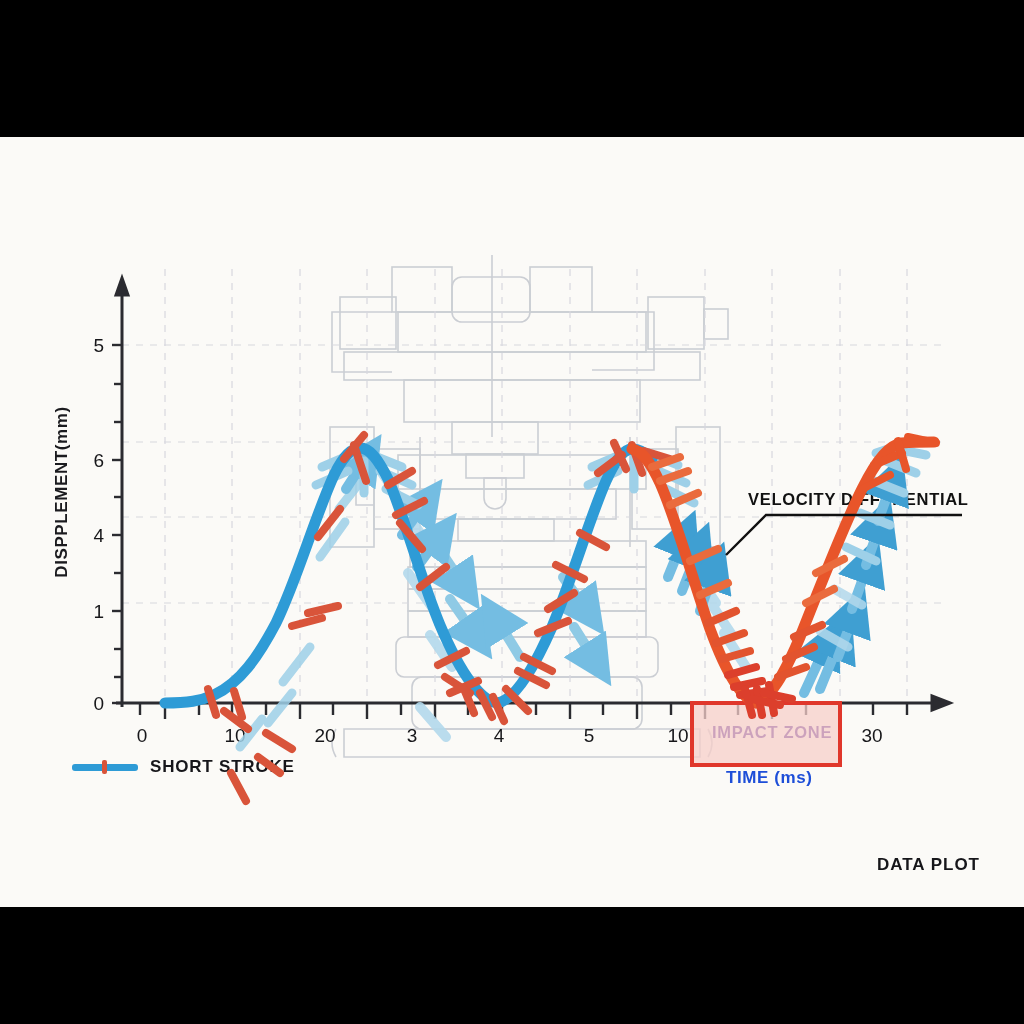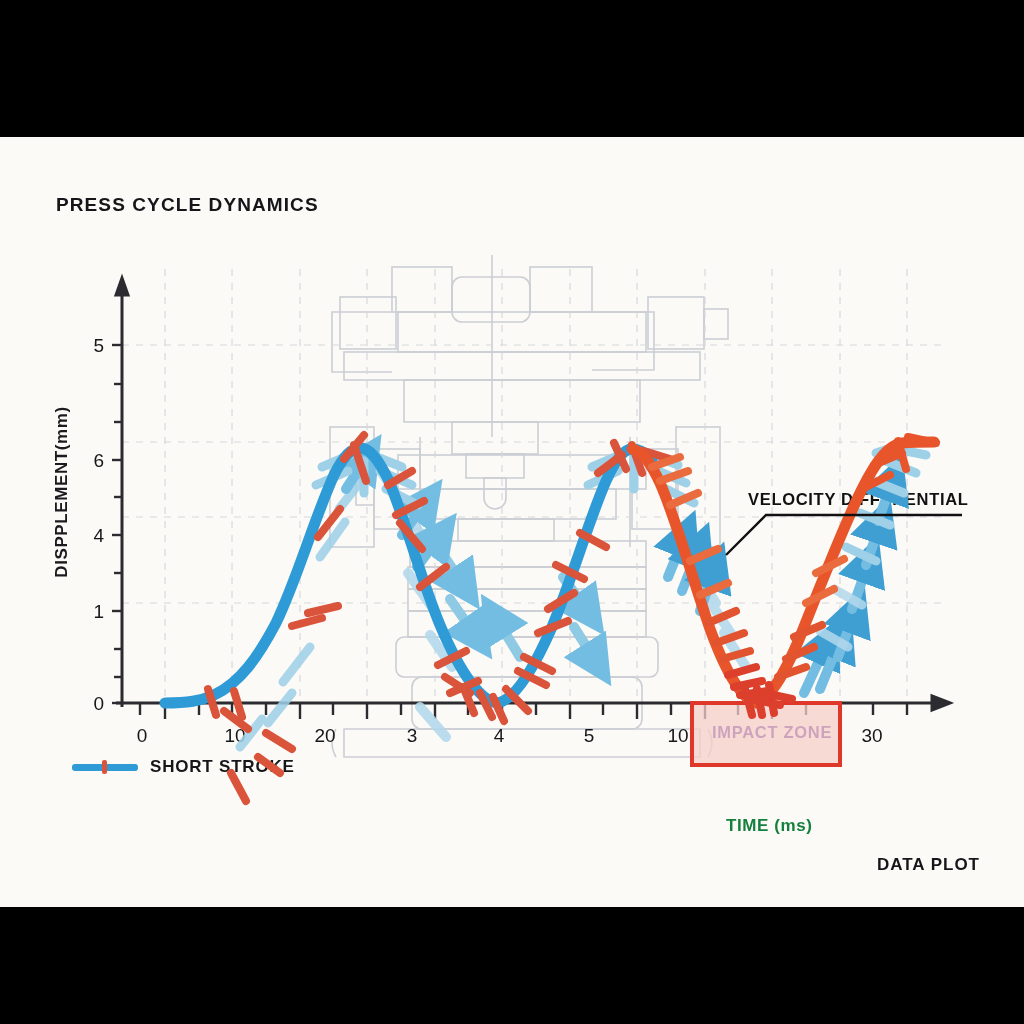--- a/index.html
+++ b/index.html
@@ -4,40 +4,39 @@
 <style>
   html,body{margin:0;padding:0;background:#000;}
   #stage{position:relative;width:1024px;height:1024px;background:#000;overflow:hidden;
          font-family:"Liberation Sans",sans-serif;}
   #page{position:absolute;left:0;top:137px;width:1024px;height:770px;background:#fbfaf7;}
   #title{position:absolute;left:56px;top:57px;font-size:19px;letter-spacing:1.1px;color:#16161a;
          font-weight:600;white-space:nowrap;}
   #caption{position:absolute;right:44px;top:718px;font-size:17px;letter-spacing:1.0px;color:#16161a;font-weight:600;}
   #ylabel{position:absolute;left:-58px;top:345px;width:240px;text-align:center;
           transform:rotate(-90deg);font-size:17px;letter-spacing:0.6px;color:#1b1b1f;font-weight:600;}
-  #xlabel{position:absolute;left:726px;top:631px;font-size:17px;letter-spacing:0.6px;color:#15803d;font-weight:600;margin-top:48px;}
+  #xlabel{position:absolute;left:726px;top:631px;font-size:17px;letter-spacing:0.6px;color:#1d4ed8;font-weight:600;}
   #legend{position:absolute;left:72px;top:620px;display:flex;align-items:center;gap:12px;}
   #legend .swatch{position:relative;width:66px;height:14px;}
   #legend .swatch .bar{position:absolute;left:0;top:4px;width:66px;height:7px;border-radius:3px;background:#2e9bd6;}
   #legend .swatch .tick{position:absolute;left:30px;top:0;width:5px;height:14px;border-radius:2px;background:#d9543a;}
   #legend .lbl{font-size:17px;letter-spacing:0.8px;color:#16161a;font-weight:600;white-space:nowrap;}
   #annot{position:absolute;left:748px;top:353px;font-size:16.5px;letter-spacing:0.7px;color:#111;
          font-weight:600;white-space:nowrap;}
   #impact-label{position:absolute;left:712px;top:586px;font-size:16.5px;letter-spacing:0.7px;
          color:#4c1d95;font-weight:600;white-space:nowrap;}
   svg{position:absolute;left:0;top:0;}
 </style>
 </head>
 <body>
 
 <div id="stage">
 
   <div id="page">
 
-    <div id="title">PRESS CYCLE DYNAMICS</div>
     <div id="caption">DATA PLOT</div>
     <div id="ylabel">DISPPLEMENT(mm)</div>
     <div id="xlabel">TIME (ms)</div>
 
     <div id="legend">
       <span class="swatch">
         <span class="bar"></span>
         <span class="tick"></span>
       </span>
       <span class="lbl">SHORT STROKE</span>

